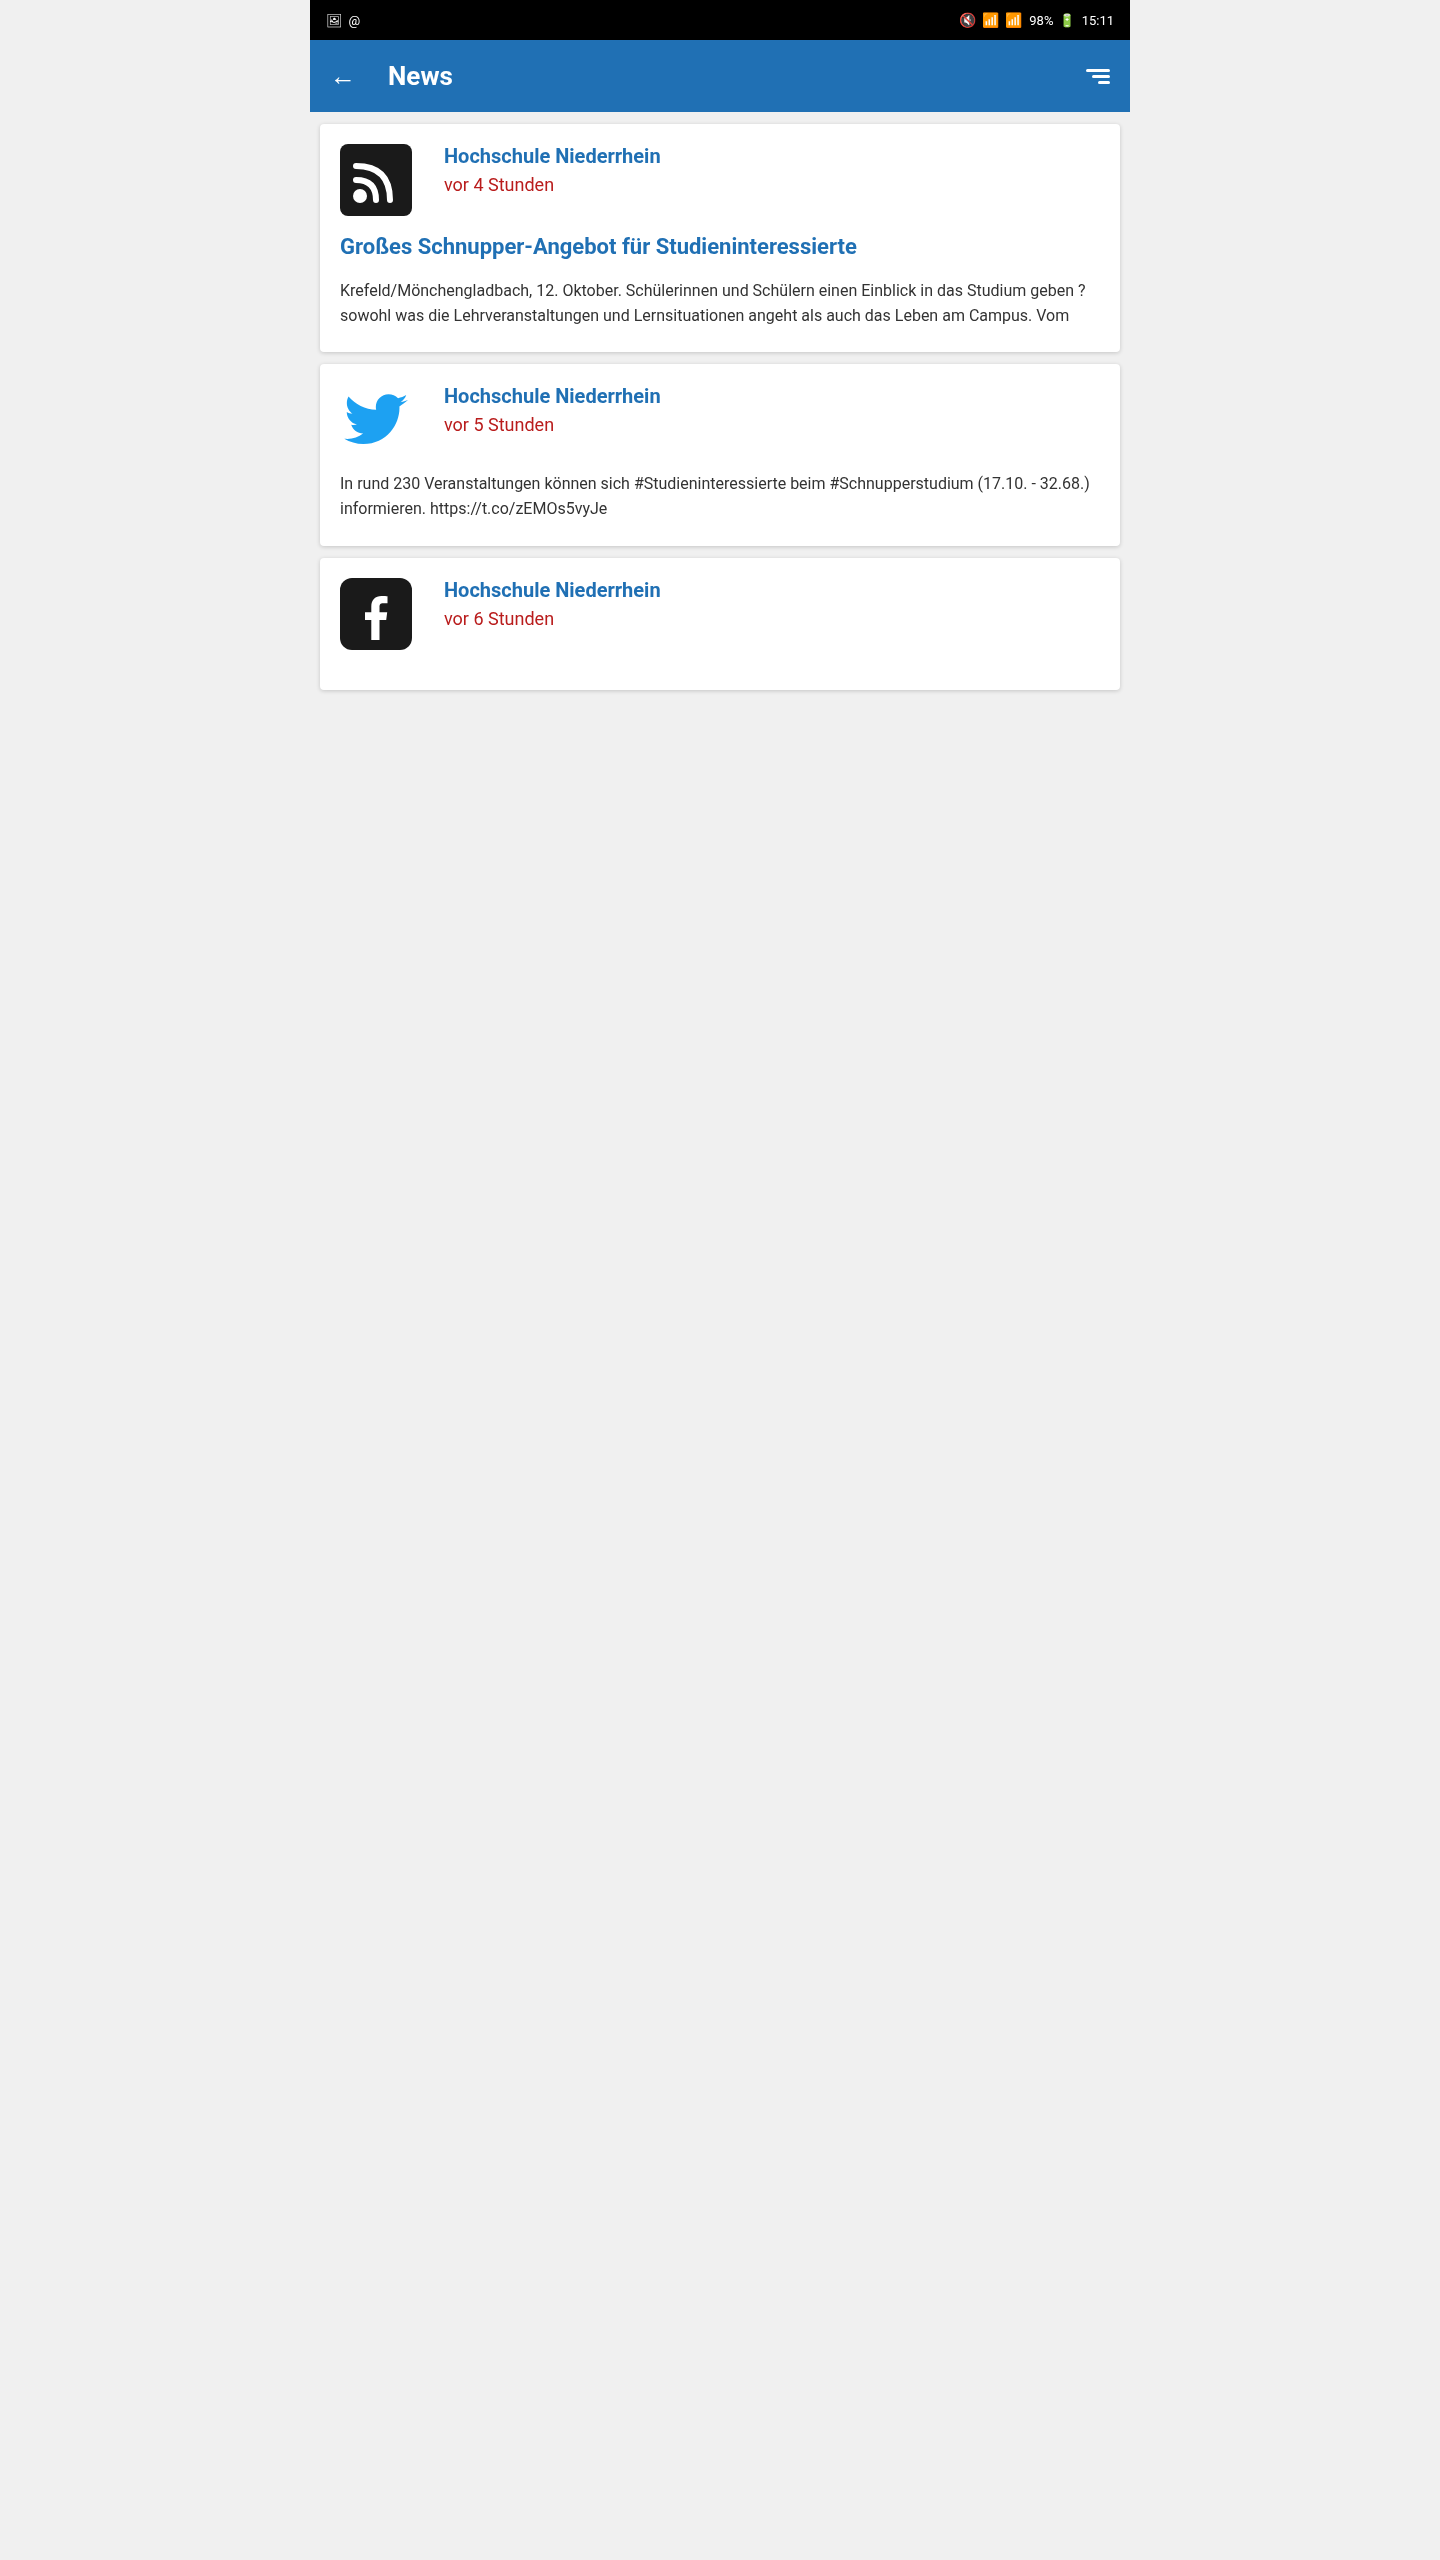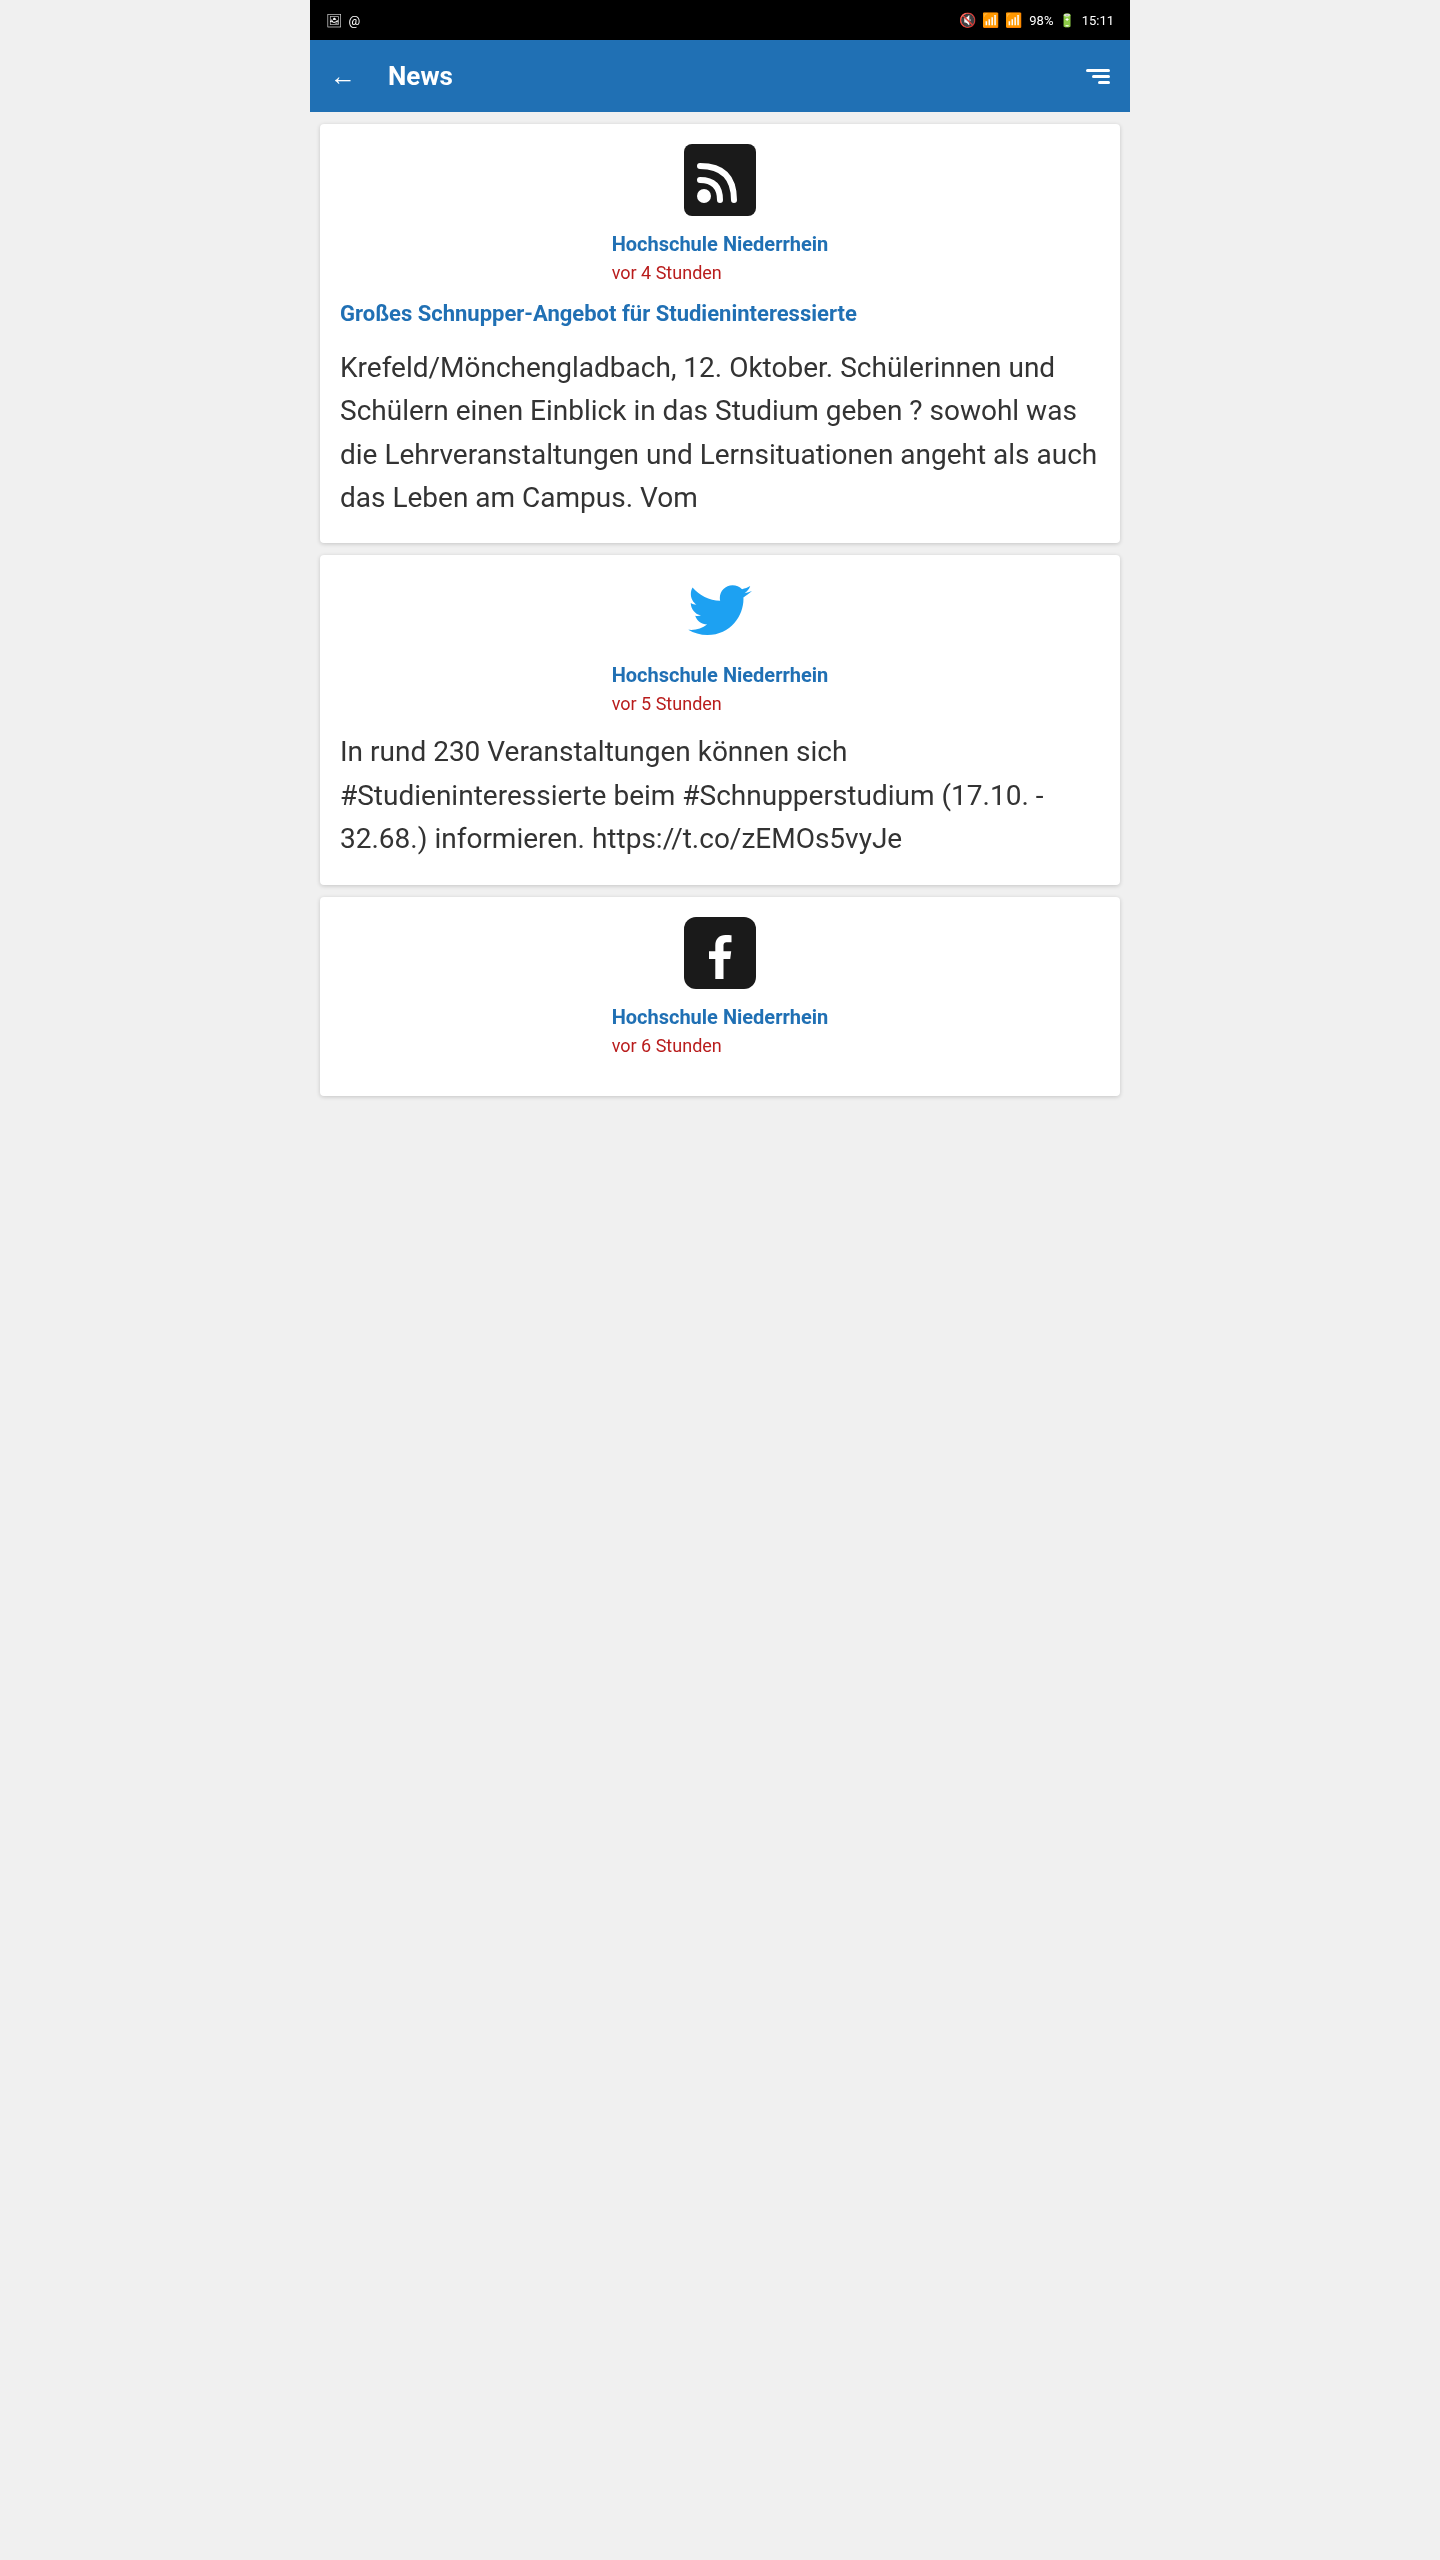--- a/index.html
+++ b/index.html
@@ -99,24 +99,23 @@
 
     .news-card {
       background: #fff;
       border-radius: 4px;
       padding: 20px 20px 24px 20px;
       box-shadow: 0 1px 4px rgba(0,0,0,0.18);
     }
 
     .news-card-header {
       display: flex;
-      align-items: center;
-      gap: 16px;
+      align-items: flex-start;
+      gap: 32px;
       margin-bottom: 16px;
-      flex-direction: column;
     }
 
     .source-icon {
       width: 72px;
       height: 72px;
       flex-shrink: 0;
       display: flex;
       align-items: center;
       justify-content: center;
     }
@@ -153,21 +152,21 @@
     .news-title {
       color: #2070b4;
       font-size: 22px;
       font-weight: bold;
       line-height: 1.4;
       margin-bottom: 16px;
     }
 
     .news-body {
       color: #333;
-      font-size: 28px;
+      font-size: 16px;
       line-height: 1.55;
     }
 
     
     .twitter-icon-container {
       width: 72px;
       height: 72px;
       display: flex;
       align-items: center;
       justify-content: center;

